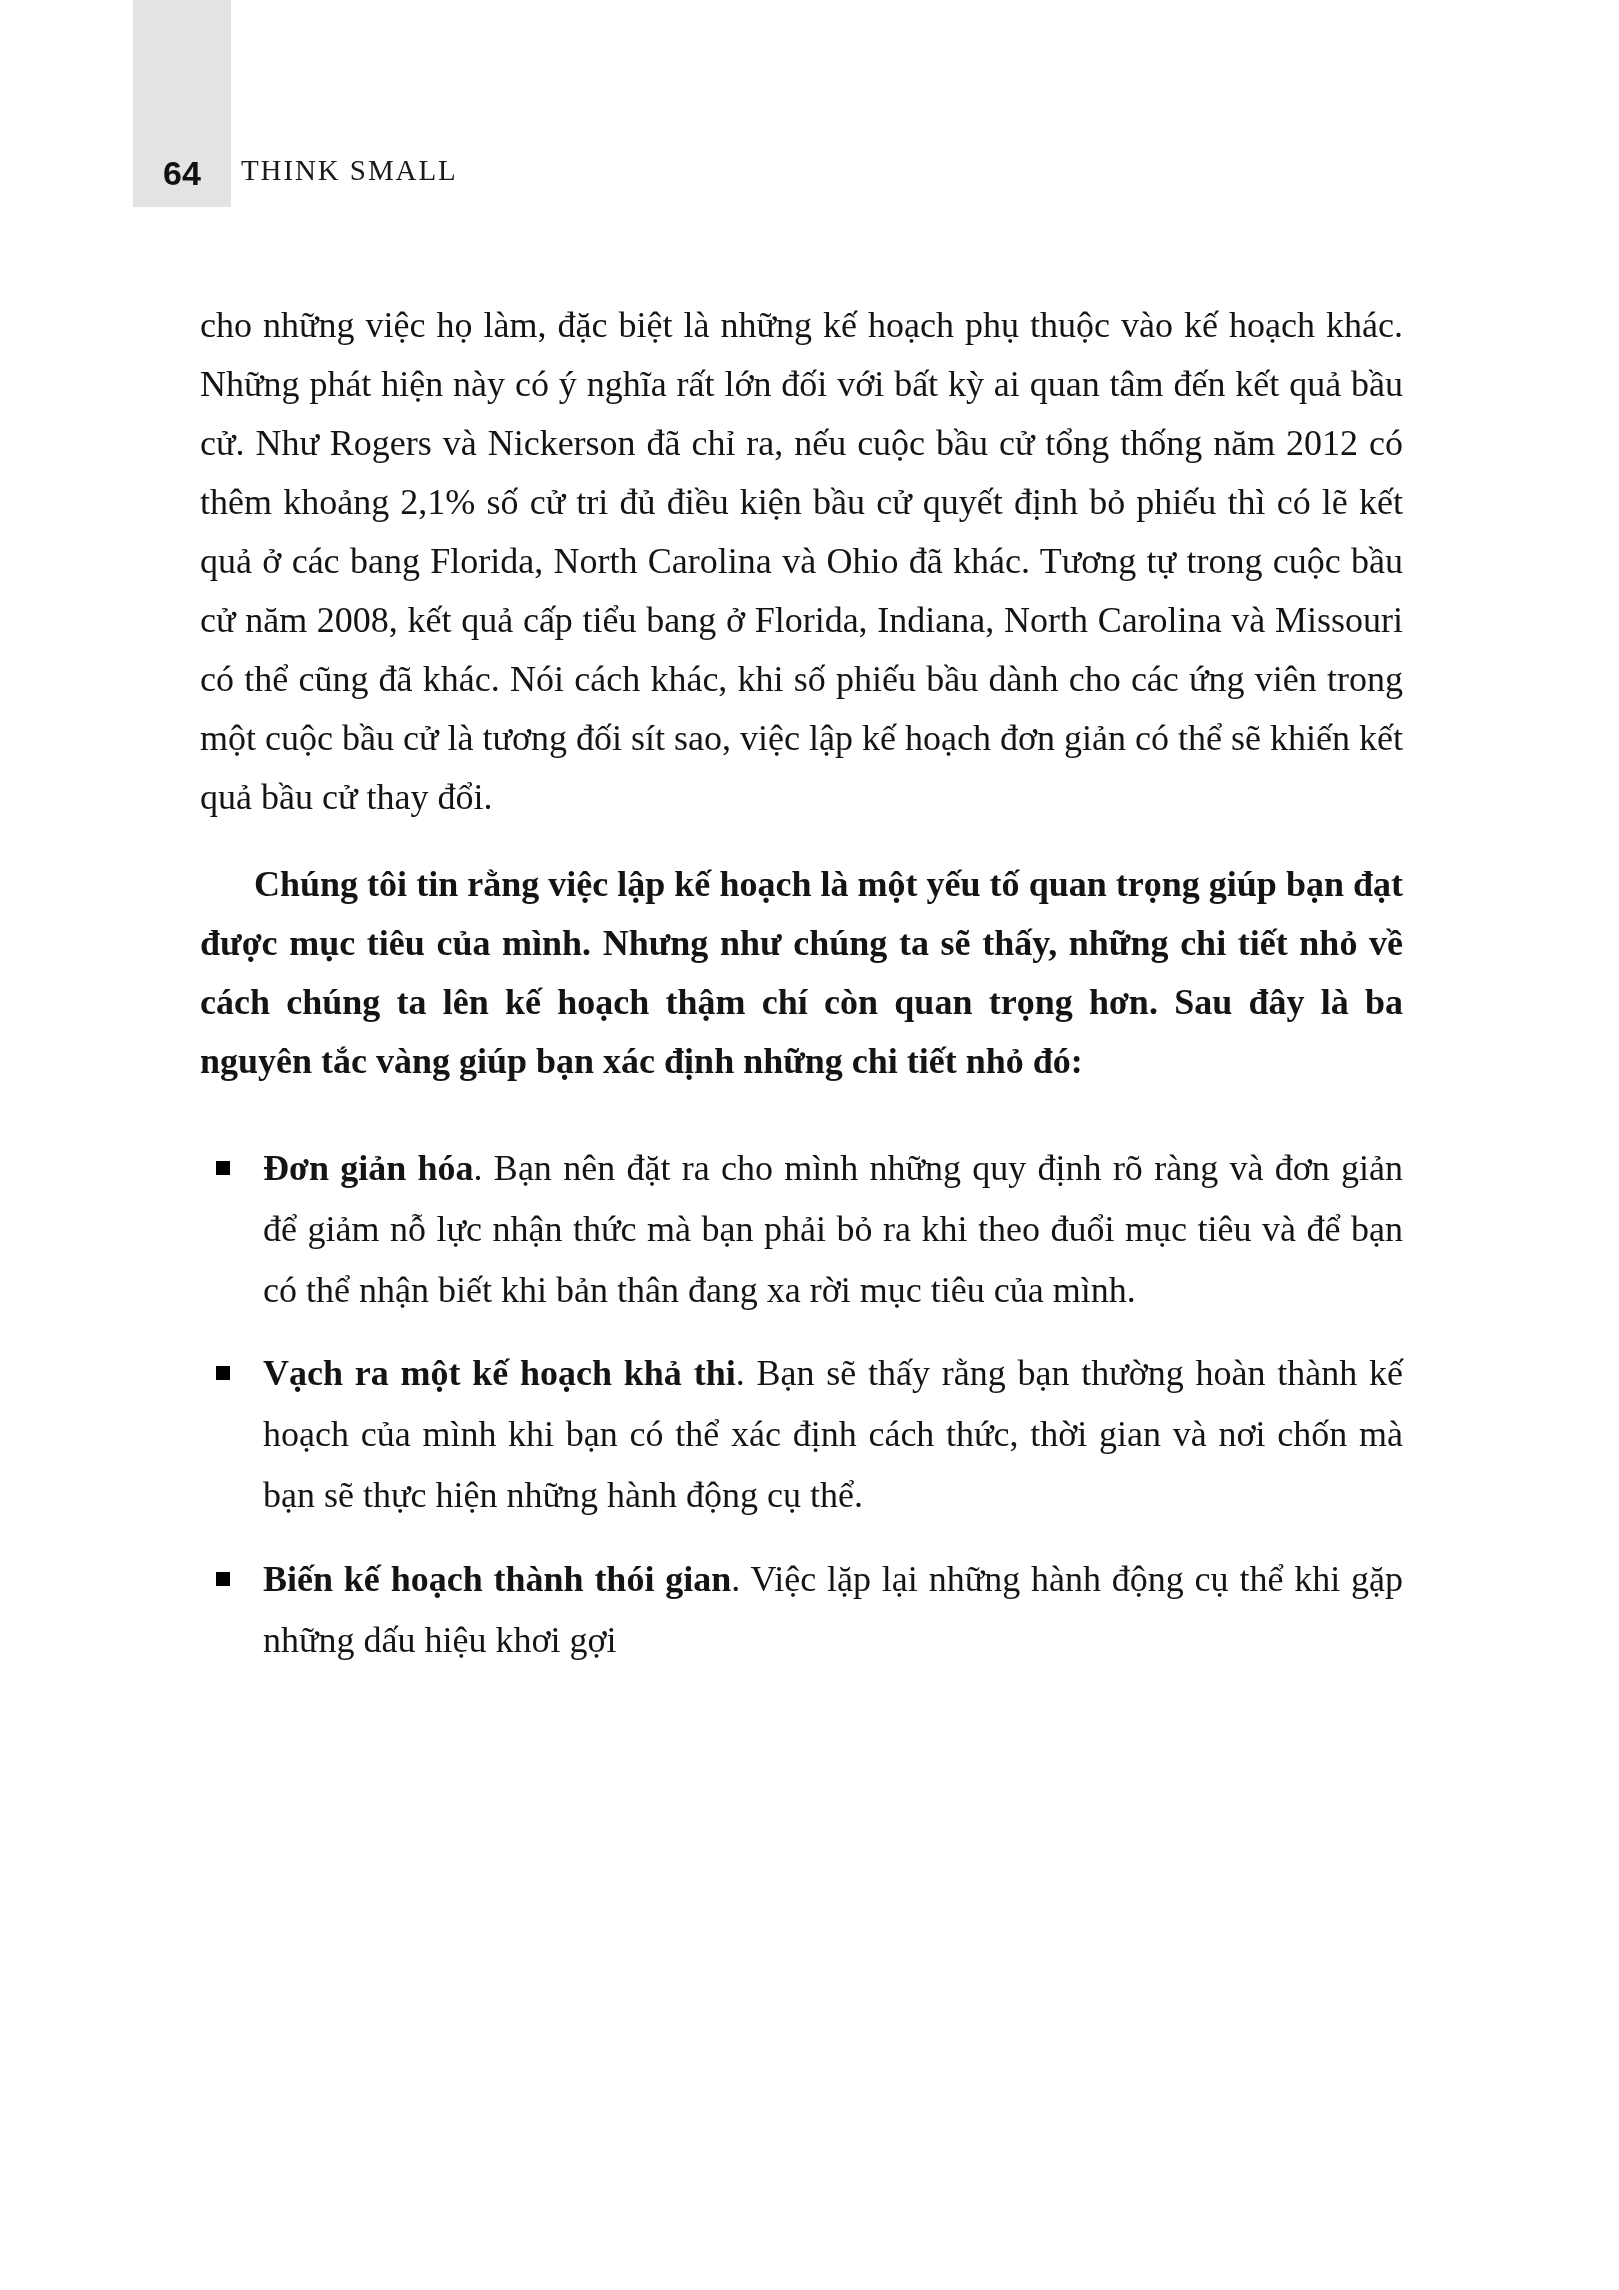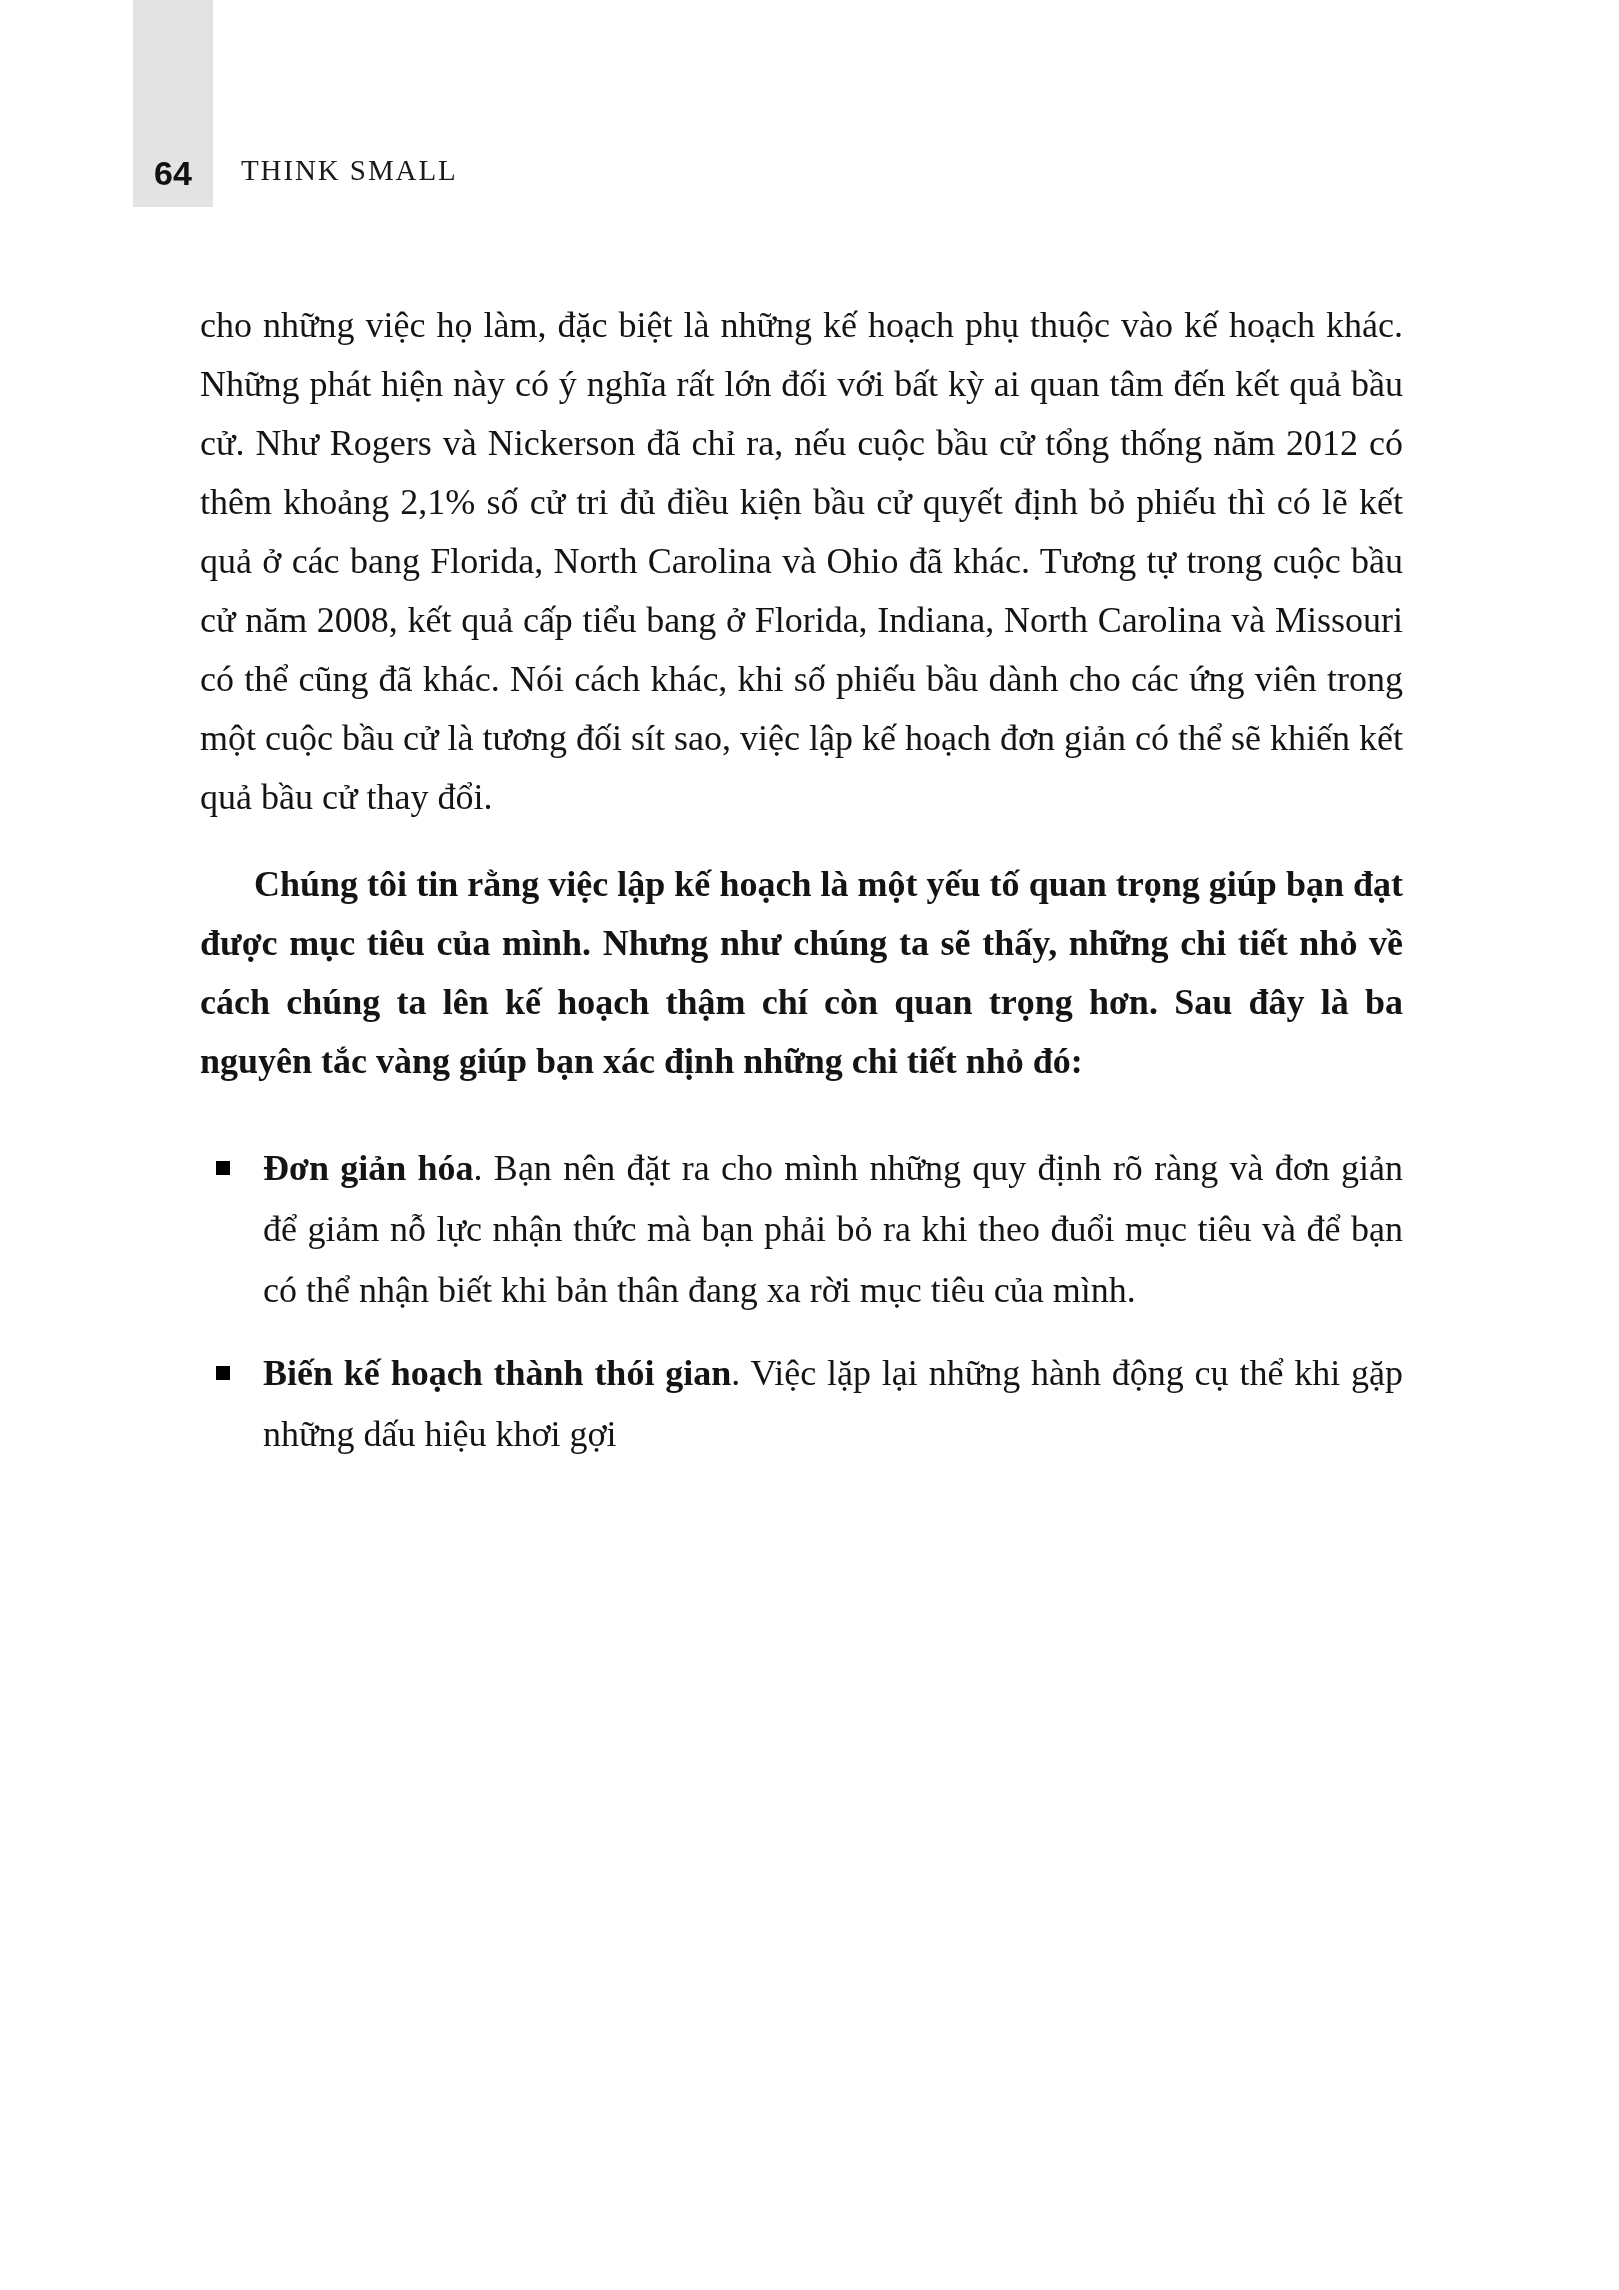--- a/index.html
+++ b/index.html
@@ -9,21 +9,21 @@
     height: 2290px;
     background: #ffffff;
     font-family: "Liberation Serif", serif;
     color: #141414;
     overflow: hidden;
   }
   .page-tab {
     position: absolute;
     left: 133px;
     top: 0;
-    width: 80px;
+    width: 98px;
     height: 207px;
     background: #e3e3e3;
     display: flex;
     align-items: flex-end;
     justify-content: center;
     box-sizing: border-box;
     padding-bottom: 17px;
   }
   .page-num {
     font-family: "Liberation Sans", sans-serif;
@@ -92,20 +92,24 @@
 
     <p class="para indent">Chúng tôi tin rằng việc lập kế hoạch là một yếu tố quan trọng giúp bạn đạt được mục tiêu của mình. Nhưng như chúng ta sẽ thấy, những chi tiết nhỏ về cách chúng ta lên kế hoạch thậm chí còn quan trọng hơn. Sau đây là ba nguyên tắc vàng giúp bạn xác định những chi tiết nhỏ đó:</p>
 
     <ul class="bullets">
       <li>
         <span class="bullet-marker"></span>
         <span class="bullet-lead">Đơn giản hóa</span><span>. Bạn nên đặt ra cho mình những quy định rõ ràng và đơn giản để giảm nỗ lực nhận thức mà bạn phải bỏ ra khi theo đuổi mục tiêu và để bạn có thể nhận biết khi bản thân đang xa rời mục tiêu của mình.</span>
       </li>
       <li>
         <span class="bullet-marker"></span>
+        <span class="bullet-lead">Vạch ra một kế hoạch khả thi</span><span>. Bạn sẽ thấy rằng bạn thường hoàn thành kế hoạch của mình khi bạn có thể xác định cách thức, thời gian và nơi chốn mà bạn sẽ thực hiện những hành động cụ thể.</span>
+      </li>
+      <li>
+        <span class="bullet-marker"></span>
         <span class="bullet-lead">Biến kế hoạch thành thói gian</span><span>. Việc lặp lại những hành động cụ thể khi gặp những dấu hiệu khơi gợi</span>
       </li>
     </ul>
 
   </div>
 
 </div>
 
 
 </body></html>

